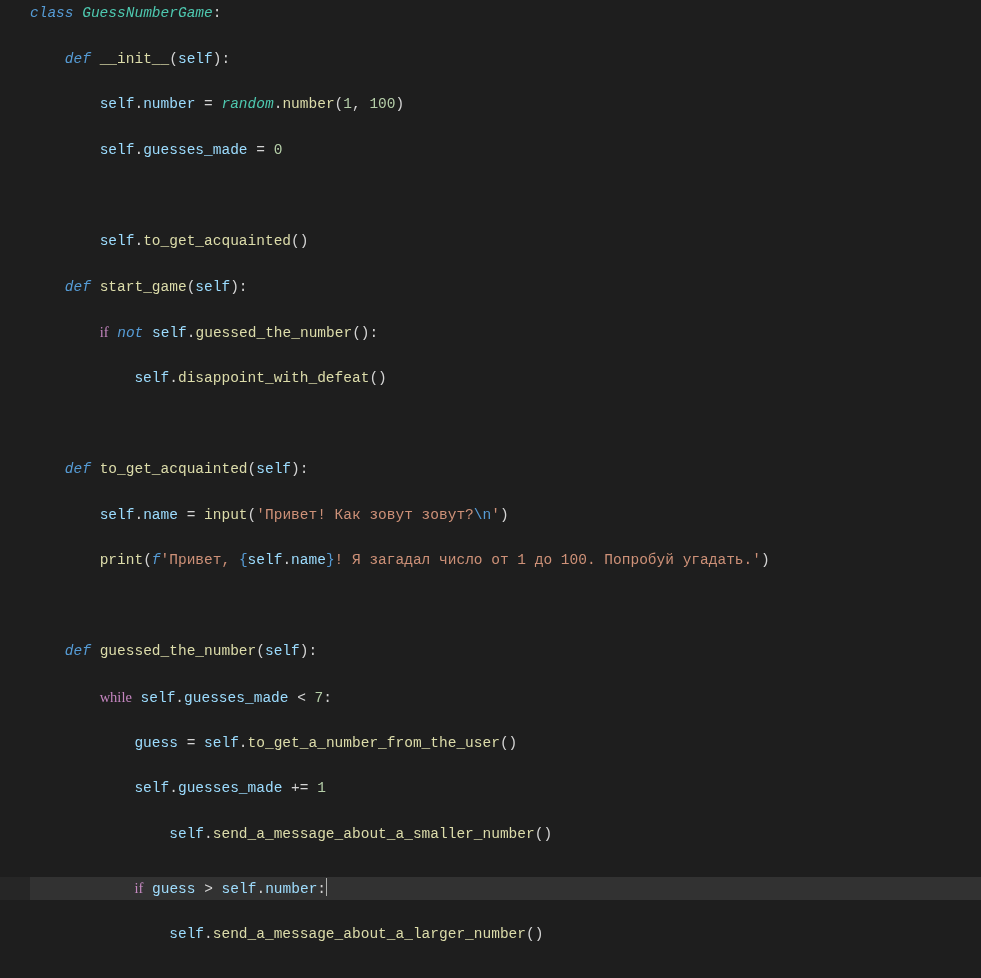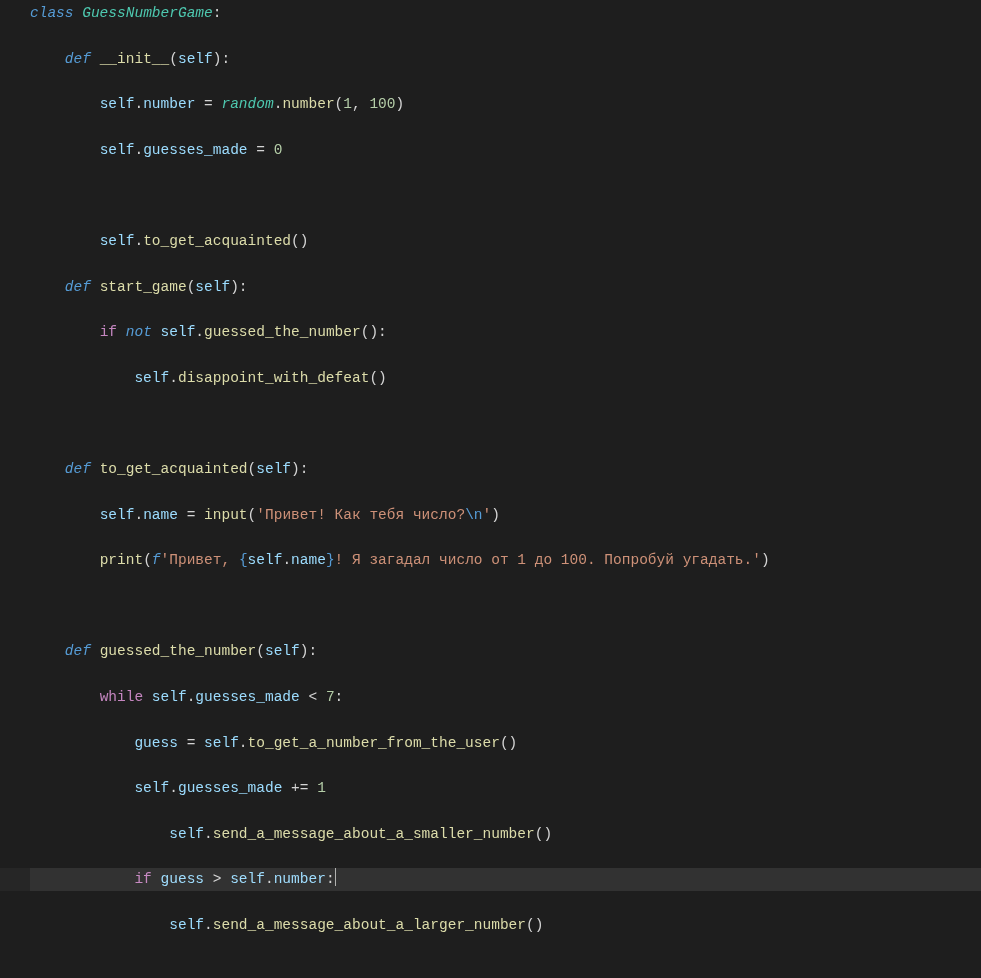--- a/index.html
+++ b/index.html
@@ -14,33 +14,34 @@
   }
   .editor {
     padding: 2px 0 0 30px;
     white-space: pre;
     position: relative;
   }
   .line { display: block; height: 22.8px; }
   .line.current {
     background: #2a2a2a;
     position: relative;
+    margin-top: 9px;
   }
   .line.current::before {
     content: '';
     position: absolute;
     left: -30px;
     right: -1000px;
     top: 0;
     bottom: 0;
     background: rgba(255,255,255,0.04);
     pointer-events: none;
   }
   .kw   { color: #569cd6; font-style: italic; }     
-  .kw2  { color: #c586c0; }     
+  .kw2  { color: #c586c0; font-family: Liberation Serif, serif; }     
   .cls  { color: #4ec9b0; font-style: italic; }     
   .fn   { color: #dcdcaa; }     
   .self { color: #9cdcfe; }     
   .var  { color: #9cdcfe; }
   .prop { color: #9cdcfe; }
   .str  { color: #ce9178; }     
   .num  { color: #b5cea8; }     
   .p    { color: #d4d4d4; }     
   .const{ color: #569cd6; }     
   .brace{ color: #569cd6; }     
@@ -61,21 +62,21 @@
 <span class="line">    <span class="kw">def</span><span class="p"> </span><span class="fn">__init__</span><span class="p">(</span><span class="self">self</span><span class="p">)</span><span class="p">:</span></span>
 <span class="line">        <span class="self">self</span><span class="p">.</span><span class="prop">number</span><span class="p"> = </span><span class="cls">random</span><span class="p">.</span><span class="fn">number</span><span class="p">(</span><span class="num">1</span><span class="p">, </span><span class="num">100</span><span class="p">)</span></span>
 <span class="line">        <span class="self">self</span><span class="p">.</span><span class="prop">guesses_made</span><span class="p"> = </span><span class="num">0</span></span>
 <span class="line"></span>
 <span class="line">        <span class="self">self</span><span class="p">.</span><span class="fn">to_get_acquainted</span><span class="p">(</span><span class="p">)</span></span>
 <span class="line">    <span class="kw">def</span><span class="p"> </span><span class="fn">start_game</span><span class="p">(</span><span class="self">self</span><span class="p">)</span><span class="p">:</span></span>
 <span class="line">        <span class="kw2">if</span><span class="p"> </span><span class="kw">not</span><span class="p"> </span><span class="self">self</span><span class="p">.</span><span class="fn">guessed_the_number</span><span class="p">(</span><span class="p">)</span><span class="p">:</span></span>
 <span class="line">            <span class="self">self</span><span class="p">.</span><span class="fn">disappoint_with_defeat</span><span class="p">(</span><span class="p">)</span></span>
 <span class="line"></span>
 <span class="line">    <span class="kw">def</span><span class="p"> </span><span class="fn">to_get_acquainted</span><span class="p">(</span><span class="self">self</span><span class="p">)</span><span class="p">:</span></span>
-<span class="line">        <span class="self">self</span><span class="p">.</span><span class="prop">name</span><span class="p"> = </span><span class="fn">input</span><span class="p">(</span><span class="str">'Привет! Как тебя число?</span><span class="const">\n</span><span class="str">'</span><span class="p">)</span></span>
+<span class="line">        <span class="self">self</span><span class="p">.</span><span class="prop">name</span><span class="p"> = </span><span class="fn">input</span><span class="p">(</span><span class="str">'Привет! Как зовут зовут?</span><span class="const">\n</span><span class="str">'</span><span class="p">)</span></span>
 <span class="line">        <span class="fn">print</span><span class="p">(</span><span class="kw">f</span><span class="str">'Привет, </span><span class="brace">{</span><span class="self">self</span><span class="p">.</span><span class="prop">name</span><span class="brace">}</span><span class="str">! Я загадал число от 1 до 100. Попробуй угадать.'</span><span class="p">)</span></span>
 <span class="line"></span>
 <span class="line">    <span class="kw">def</span><span class="p"> </span><span class="fn">guessed_the_number</span><span class="p">(</span><span class="self">self</span><span class="p">)</span><span class="p">:</span></span>
 <span class="line">        <span class="kw2">while</span><span class="p"> </span><span class="self">self</span><span class="p">.</span><span class="prop">guesses_made</span><span class="p"> &lt; </span><span class="num">7</span><span class="p">:</span></span>
 <span class="line">            <span class="var">guess</span><span class="p"> = </span><span class="self">self</span><span class="p">.</span><span class="fn">to_get_a_number_from_the_user</span><span class="p">(</span><span class="p">)</span></span>
 <span class="line">            <span class="self">self</span><span class="p">.</span><span class="prop">guesses_made</span><span class="p"> += </span><span class="num">1</span></span>
 <span class="line">                <span class="self">self</span><span class="p">.</span><span class="fn">send_a_message_about_a_smaller_number</span><span class="p">(</span><span class="p">)</span></span>
 <span class="line current">            <span class="kw2">if</span><span class="p"> </span><span class="var">guess</span><span class="p"> &gt; </span><span class="self">self</span><span class="p">.</span><span class="prop">number</span><span class="p">:</span><span class="cursor"></span></span>
 <span class="line">                <span class="self">self</span><span class="p">.</span><span class="fn">send_a_message_about_a_larger_number</span><span class="p">(</span><span class="p">)</span></span>
 

